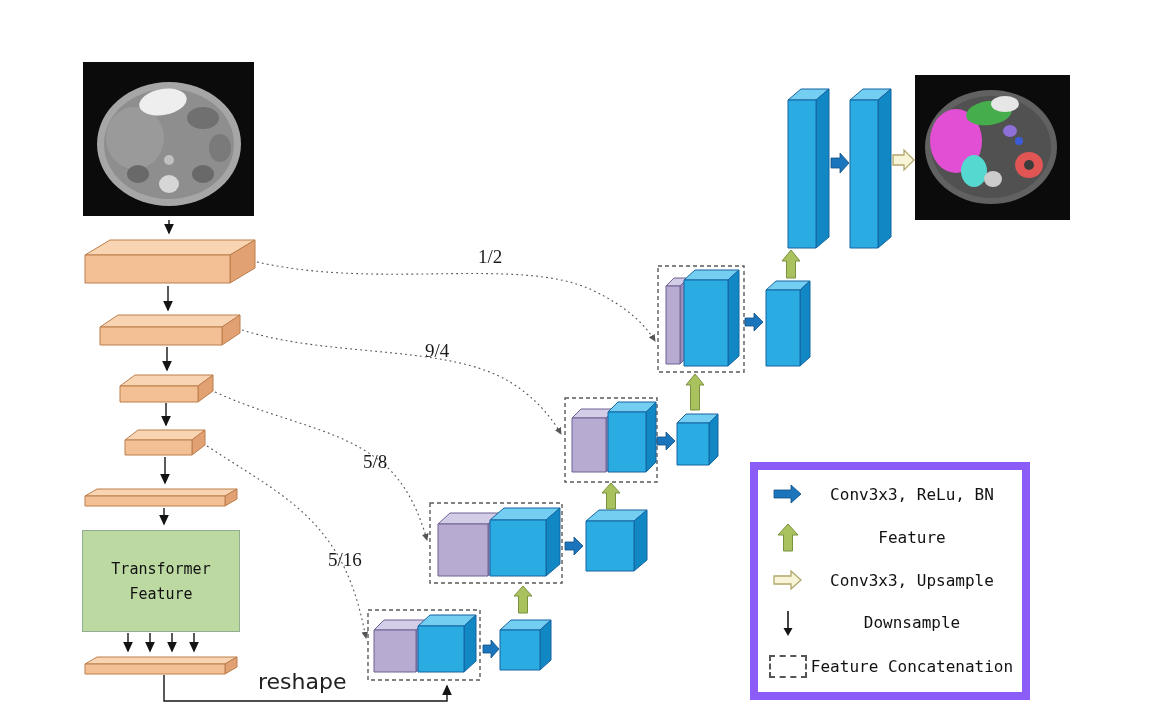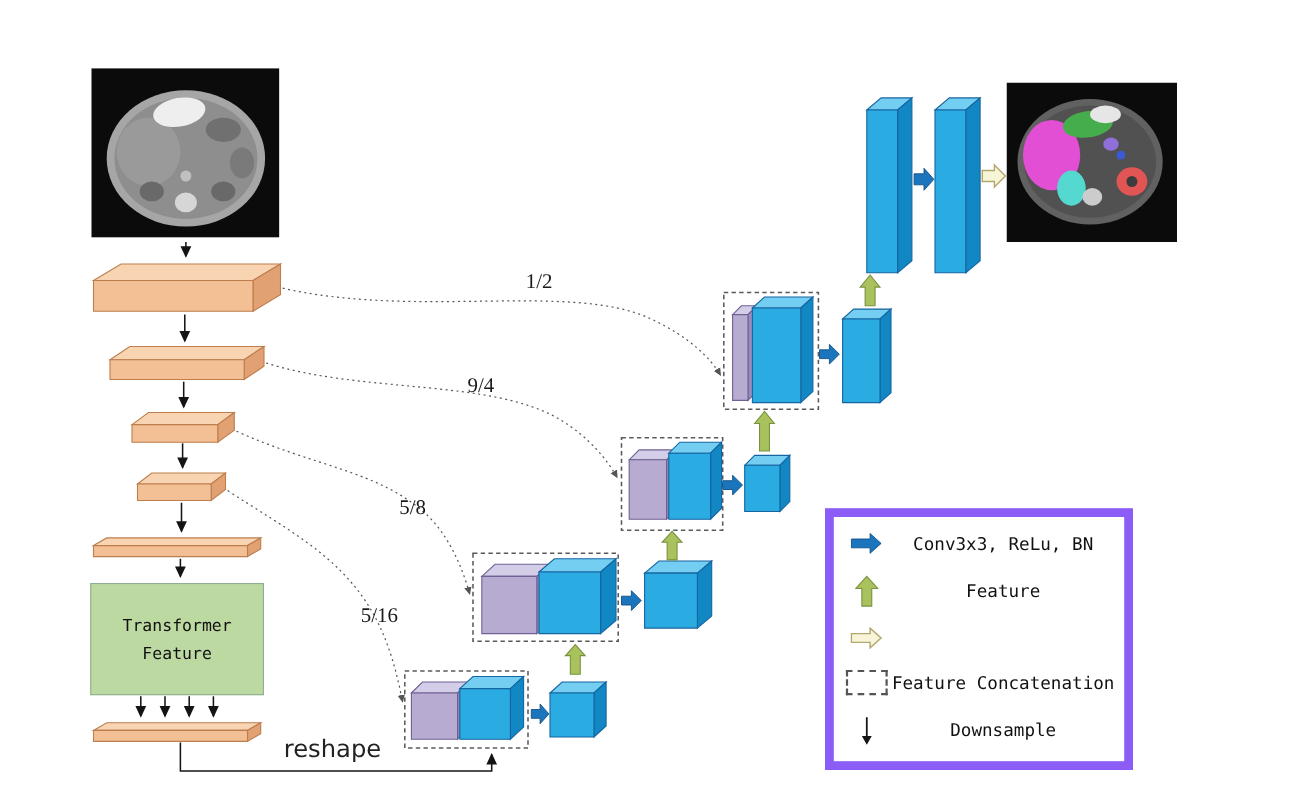--- a/index.html
+++ b/index.html
@@ -258,31 +258,32 @@
         </svg>
       </span>
       <span class="legend-label">Feature</span>
     </div>
     <div class="legend-row">
       <span class="legend-icon">
         <svg width="30" height="20" viewBox="0 0 30 20">
           <polygon class="ay" points="1,6 18,6 18,1 28,10 18,19 18,14 1,14"></polygon>
         </svg>
       </span>
-    </div>
-    <div class="legend-row">
-      <span class="legend-icon">
-        <span class="dashed-icon"></span>
-      </span>
-      <span class="legend-label">Feature Concatenation</span>
+      <span class="legend-label">Conv3x3, Upsample</span>
     </div>
     <div class="legend-row">
       <span class="legend-icon">
         <svg width="16" height="28" viewBox="0 0 16 28">
           <line x1="8" y1="2" x2="8" y2="20" stroke="#141414" stroke-width="1.6"></line>
           <polygon points="3.5,19 12.5,19 8,27" fill="#141414"></polygon>
         </svg>
       </span>
       <span class="legend-label">Downsample</span>
     </div>
+    <div class="legend-row">
+      <span class="legend-icon">
+        <span class="dashed-icon"></span>
+      </span>
+      <span class="legend-label">Feature Concatenation</span>
+    </div>
   </div>
 
 </div>
 
 </body></html>

